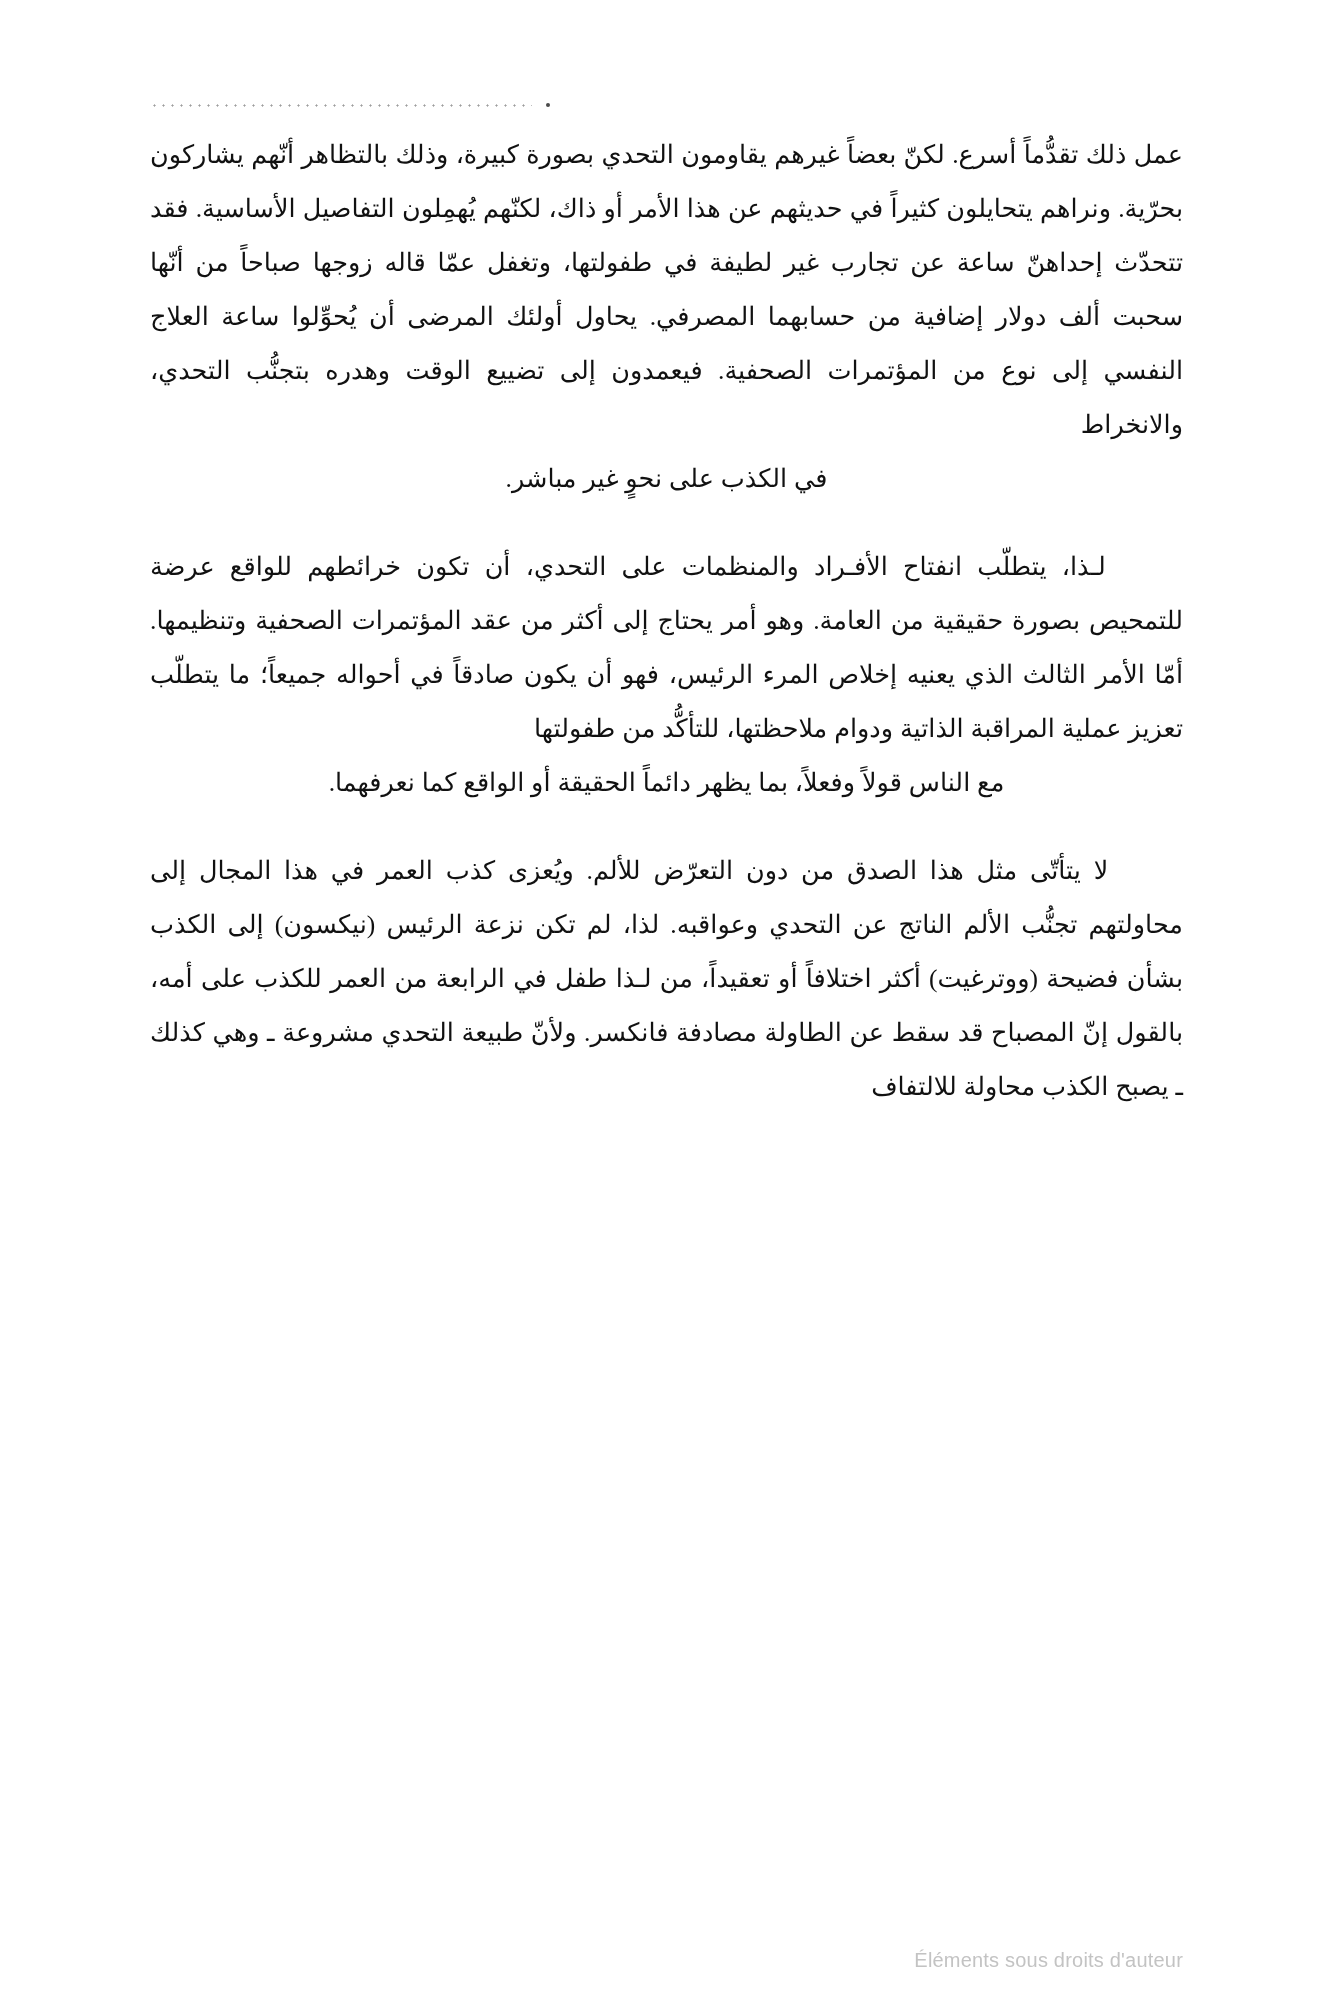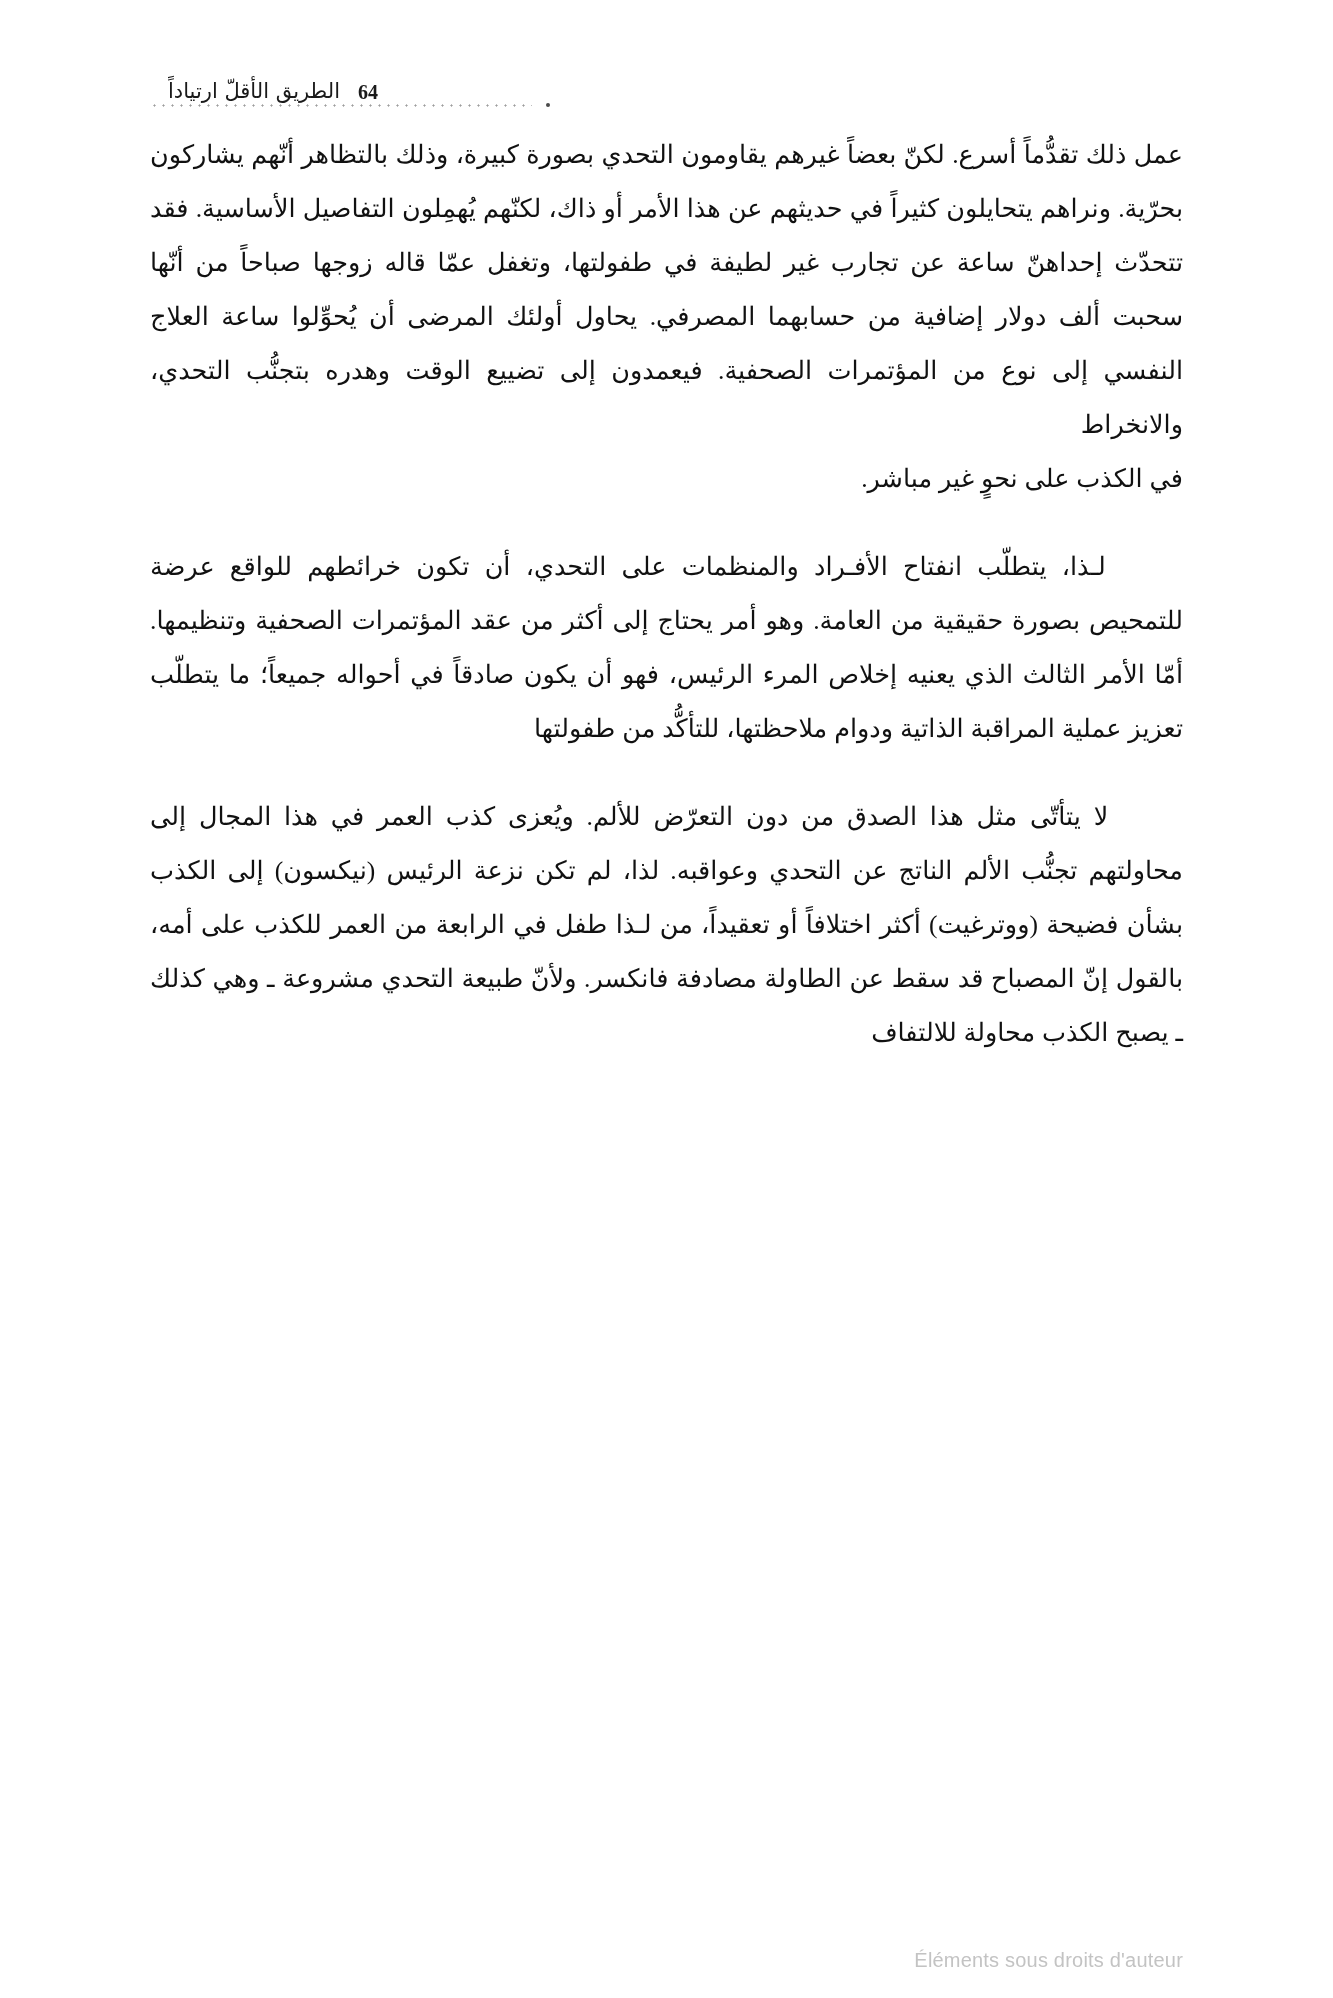--- a/index.html
+++ b/index.html
@@ -113,20 +113,21 @@
   .para.indent::before {
     content: "";
     display: inline-block;
     width: 62px;
     height: 1px;
   }
 
   
   .para .tail {
     display: block;
+    text-align: center;
     text-indent: 0;
   }
 
   
   .scan-tint {
     position: absolute;
     inset: 0;
     pointer-events: none;
     background: transparent;
   }
@@ -154,24 +155,20 @@
     left: auto;
     right: 150px;
     text-align: left;
   }
 </style>
 </head>
 <body>
 
 <div class="page">
 
-  <div class="running-head">
-    <span class="rh-title">الطريق الأقلّ ارتياداً</span>
-    <span class="rh-folio">64</span>
-  </div>
 
   <div class="head-rule">
     <span class="rule-dot-lead"></span>
     <span class="rule-dots"></span>
   </div>
 
   <div class="text-body">
 
     <p class="para">
       <span>عمل ذلك تقدُّماً أسرع. لكنّ بعضاً غيرهم يقاومون التحدي بصورة كبيرة،</span>
@@ -183,20 +180,21 @@
       <span>الصحفية. فيعمدون إلى تضييع الوقت وهدره بتجنُّب التحدي، والانخراط</span>
       <span class="tail">في الكذب على نحوٍ غير مباشر.</span>
     </p>
 
     <p class="para indent">
       <span>لـذا، يتطلّب انفتاح الأفـراد والمنظمات على التحدي، أن تكون</span>
       <span>خرائطهم للواقع عرضة للتمحيص بصورة حقيقية من العامة. وهو أمر</span>
       <span>يحتاج إلى أكثر من عقد المؤتمرات الصحفية وتنظيمها. أمّا الأمر الثالث</span>
       <span>الذي يعنيه إخلاص المرء الرئيس، فهو أن يكون صادقاً في أحواله جميعاً؛</span>
       <span>ما يتطلّب تعزيز عملية المراقبة الذاتية ودوام ملاحظتها، للتأكُّد من طفولتها</span>
+      <span class="tail">مع الناس قولاً وفعلاً، بما يظهر دائماً الحقيقة أو الواقع كما نعرفهما.</span>
     </p>
 
     <p class="para indent">
       <span>لا يتأتّى مثل هذا الصدق من دون التعرّض للألم. ويُعزى كذب العمر</span>
       <span>في هذا المجال إلى محاولتهم تجنُّب الألم الناتج عن التحدي وعواقبه. لذا،</span>
       <span>لم تكن نزعة الرئيس (نيكسون) إلى الكذب بشأن فضيحة (ووترغيت)</span>
       <span>أكثر اختلافاً أو تعقيداً، من لـذا طفل في الرابعة من العمر للكذب على</span>
       <span>أمه، بالقول إنّ المصباح قد سقط عن الطاولة مصادفة فانكسر. ولأنّ</span>
       <span>طبيعة التحدي مشروعة ـ وهي كذلك ـ يصبح الكذب محاولة للالتفاف</span>
     </p>

